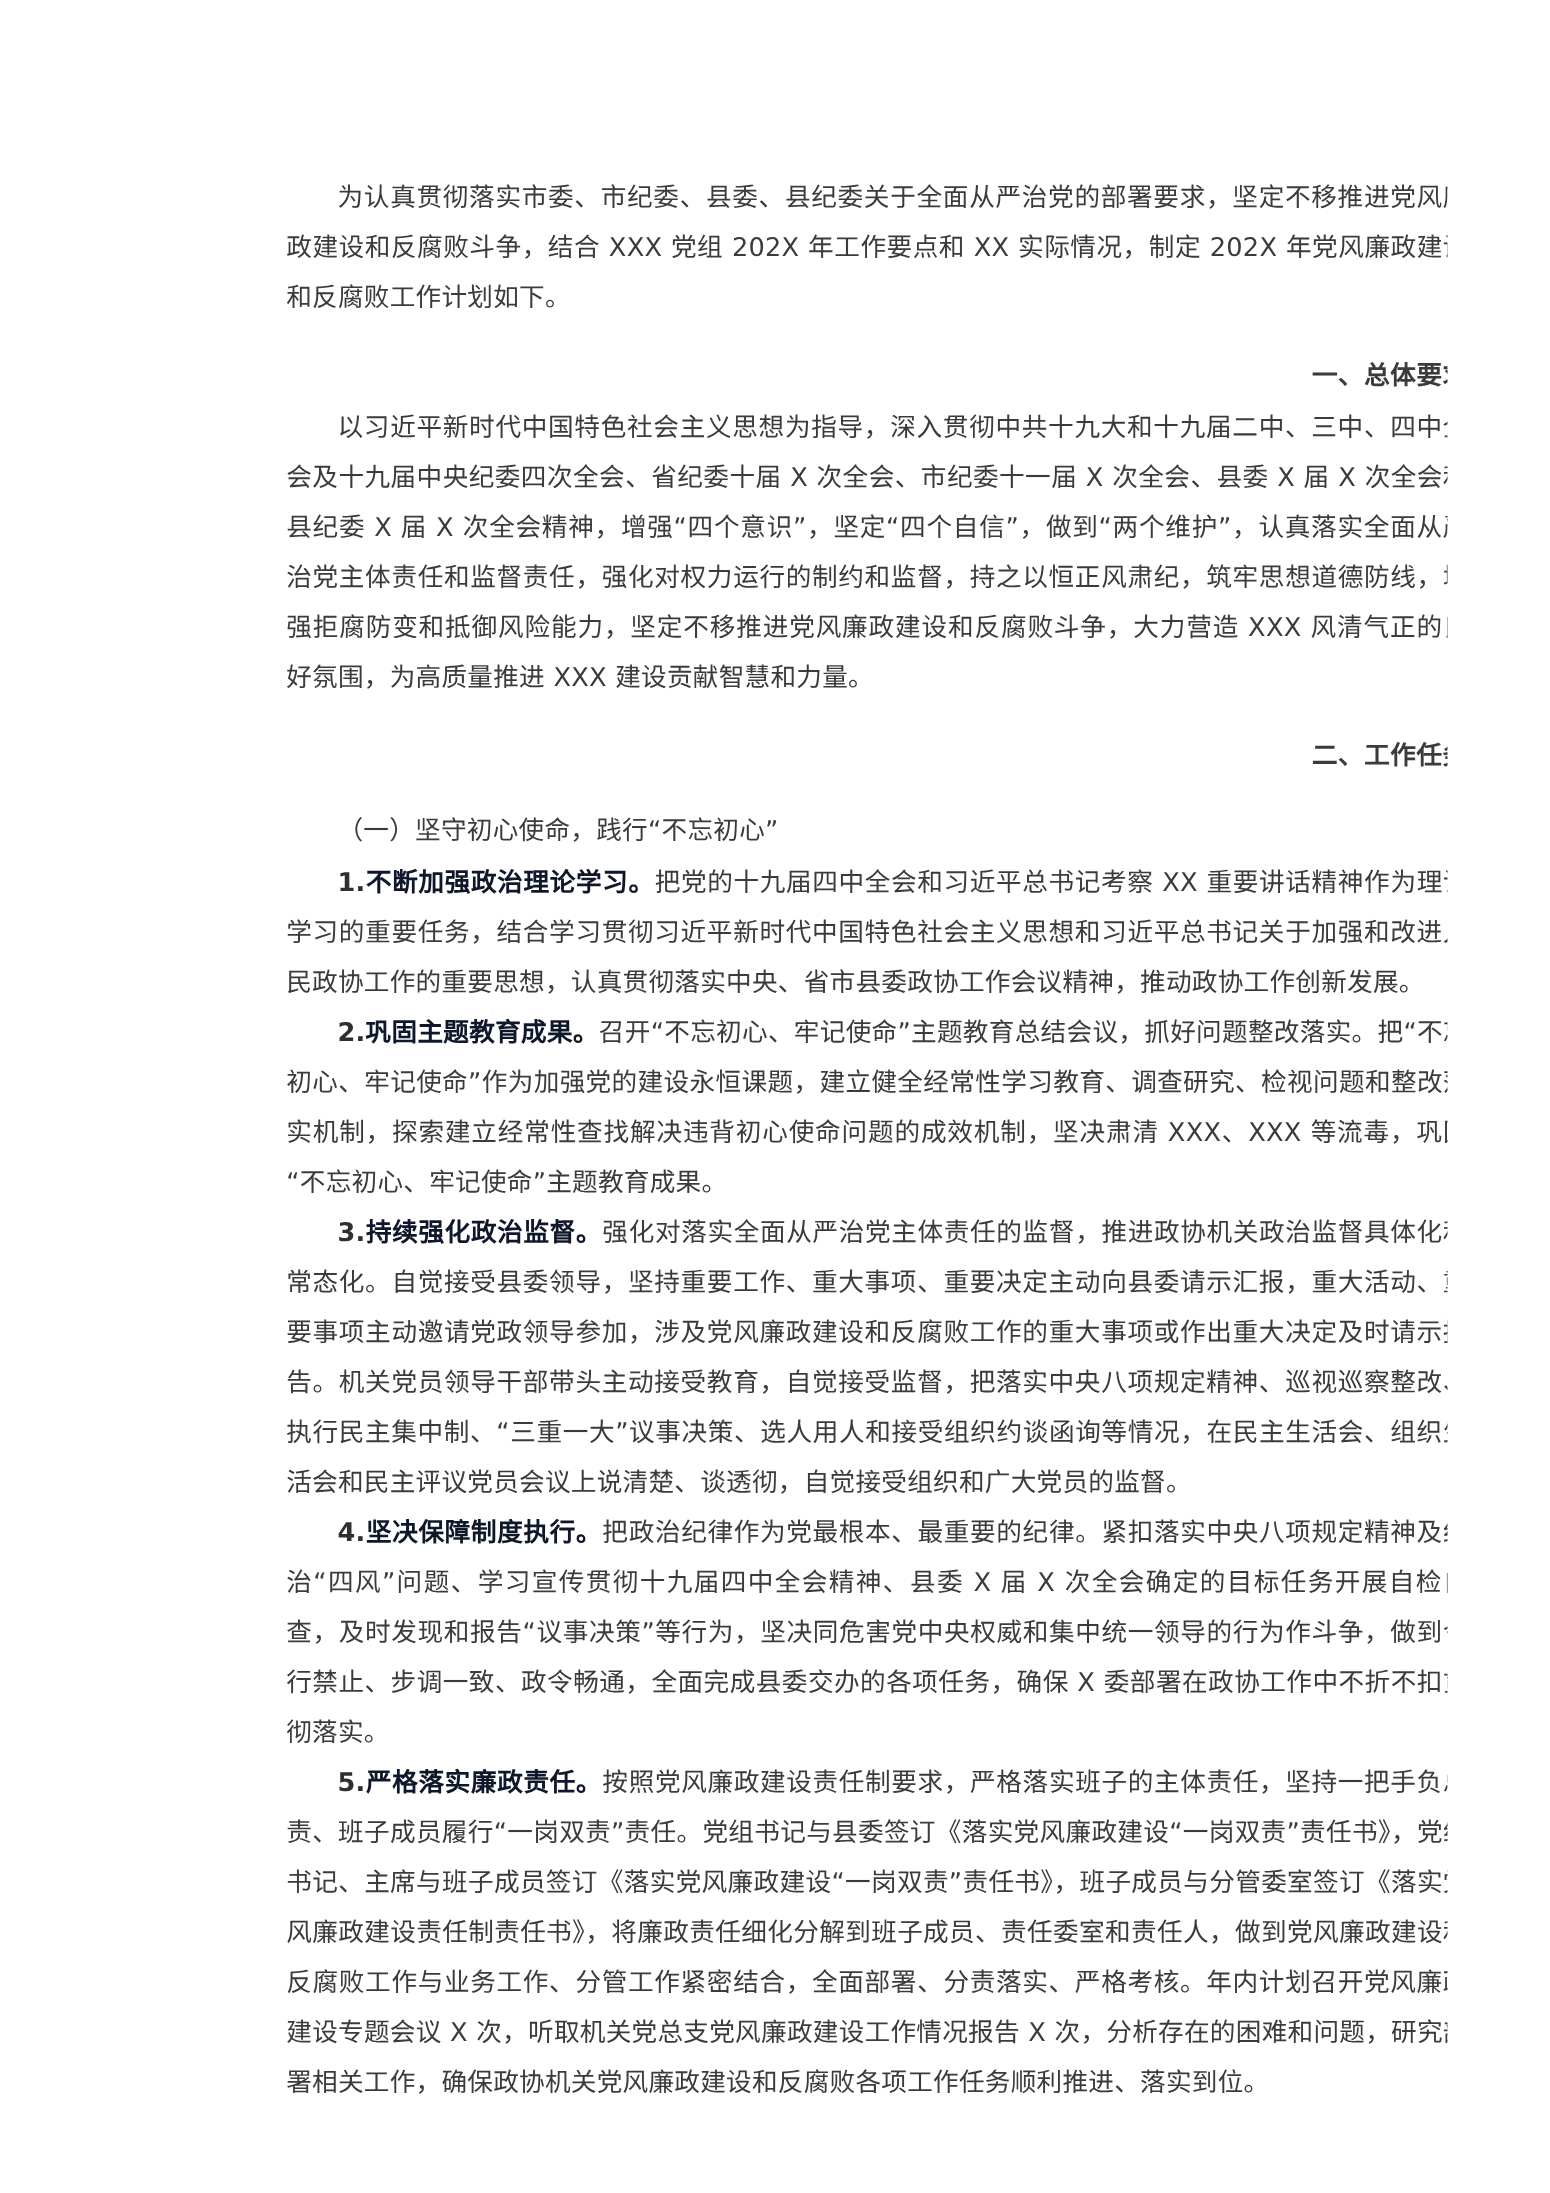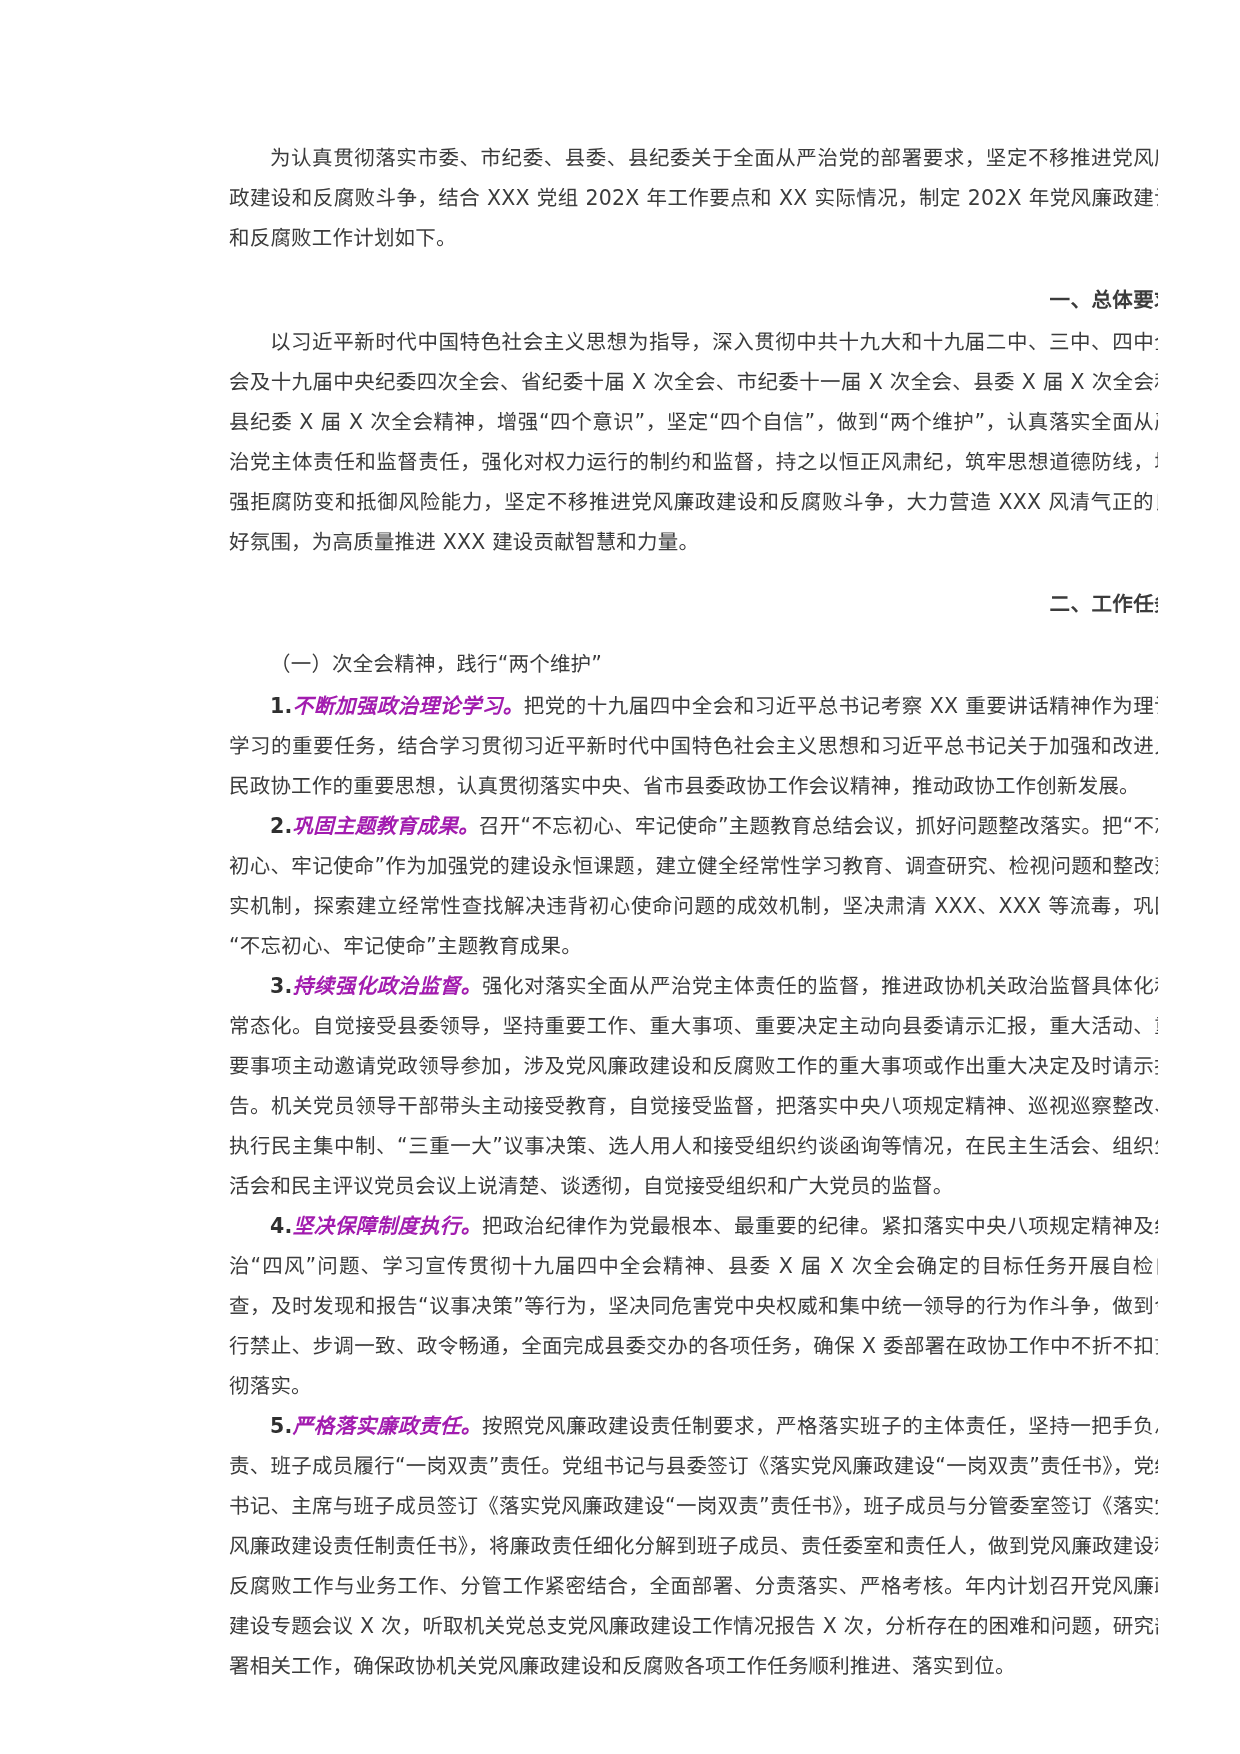--- a/index.html
+++ b/index.html
@@ -61,37 +61,36 @@
     color: #3b3b3b;
     text-indent: 2em;
     letter-spacing: 0.2px;
   }
   .heading { margin-top: 22px; }
   .subheading { margin-top: 20px; }
   .heading + .para,
   .subheading + .para { margin-top: 2px; }
   .lead {
     font-weight: bold;
-    color: #a21caf;
-    font-style: italic;
+    color: #0f172a;
   }
   .num {
     font-weight: bold;
     color: #2f2f2f;
   }
 </style>
 </head>
 <body>
 
 <div class="page">
   <div class="doc-body" id="doc-body">
       <p class="para">为认真贯彻落实市委、市纪委、县委、县纪委关于全面从严治党的部署要求，坚定不移推进党风廉政建设和反腐败斗争，结合 XXX 党组 202X 年工作要点和 XX 实际情况，制定 202X 年党风廉政建设和反腐败工作计划如下。</p>
       <p class="heading">一、总体要求</p>
       <p class="para">以习近平新时代中国特色社会主义思想为指导，深入贯彻中共十九大和十九届二中、三中、四中全会及十九届中央纪委四次全会、省纪委十届 X 次全会、市纪委十一届 X 次全会、县委 X 届 X 次全会和县纪委 X 届 X 次全会精神，增强“四个意识”，坚定“四个自信”，做到“两个维护”，认真落实全面从严治党主体责任和监督责任，强化对权力运行的制约和监督，持之以恒正风肃纪，筑牢思想道德防线，增强拒腐防变和抵御风险能力，坚定不移推进党风廉政建设和反腐败斗争，大力营造 XXX 风清气正的良好氛围，为高质量推进 XXX 建设贡献智慧和力量。</p>
       <p class="heading">二、工作任务</p>
-      <p class="subheading">（一）次全会精神，践行“两个维护”</p>
+      <p class="subheading">（一）坚守初心使命，践行“不忘初心”</p>
       <p class="para"><span class="num">1.</span><span class="lead">不断加强政治理论学习。</span><span>把党的十九届四中全会和习近平总书记考察 XX 重要讲话精神作为理论学习的重要任务，结合学习贯彻习近平新时代中国特色社会主义思想和习近平总书记关于加强和改进人民政协工作的重要思想，认真贯彻落实中央、省市县委政协工作会议精神，推动政协工作创新发展。</span></p>
       <p class="para"><span class="num">2.</span><span class="lead">巩固主题教育成果。</span><span>召开“不忘初心、牢记使命”主题教育总结会议，抓好问题整改落实。把“不忘初心、牢记使命”作为加强党的建设永恒课题，建立健全经常性学习教育、调查研究、检视问题和整改落实机制，探索建立经常性查找解决违背初心使命问题的成效机制，坚决肃清 XXX、XXX 等流毒，巩固“不忘初心、牢记使命”主题教育成果。</span></p>
       <p class="para"><span class="num">3.</span><span class="lead">持续强化政治监督。</span><span>强化对落实全面从严治党主体责任的监督，推进政协机关政治监督具体化和常态化。自觉接受县委领导，坚持重要工作、重大事项、重要决定主动向县委请示汇报，重大活动、重要事项主动邀请党政领导参加，涉及党风廉政建设和反腐败工作的重大事项或作出重大决定及时请示报告。机关党员领导干部带头主动接受教育，自觉接受监督，把落实中央八项规定精神、巡视巡察整改、执行民主集中制、“三重一大”议事决策、选人用人和接受组织约谈函询等情况，在民主生活会、组织生活会和民主评议党员会议上说清楚、谈透彻，自觉接受组织和广大党员的监督。</span></p>
       <p class="para"><span class="num">4.</span><span class="lead">坚决保障制度执行。</span><span>把政治纪律作为党最根本、最重要的纪律。紧扣落实中央八项规定精神及纠治“四风”问题、学习宣传贯彻十九届四中全会精神、县委 X 届 X 次全会确定的目标任务开展自检自查，及时发现和报告“议事决策”等行为，坚决同危害党中央权威和集中统一领导的行为作斗争，做到令行禁止、步调一致、政令畅通，全面完成县委交办的各项任务，确保 X 委部署在政协工作中不折不扣贯彻落实。</span></p>
       <p class="para"><span class="num">5.</span><span class="lead">严格落实廉政责任。</span><span>按照党风廉政建设责任制要求，严格落实班子的主体责任，坚持一把手负总责、班子成员履行“一岗双责”责任。党组书记与县委签订《落实党风廉政建设“一岗双责”责任书》，党组书记、主席与班子成员签订《落实党风廉政建设“一岗双责”责任书》，班子成员与分管委室签订《落实党风廉政建设责任制责任书》，将廉政责任细化分解到班子成员、责任委室和责任人，做到党风廉政建设和反腐败工作与业务工作、分管工作紧密结合，全面部署、分责落实、严格考核。年内计划召开党风廉政建设专题会议 X 次，听取机关党总支党风廉政建设工作情况报告 X 次，分析存在的困难和问题，研究部署相关工作，确保政协机关党风廉政建设和反腐败各项工作任务顺利推进、落实到位。</span></p>
     </div>
 </div>
 
 </body></html>

